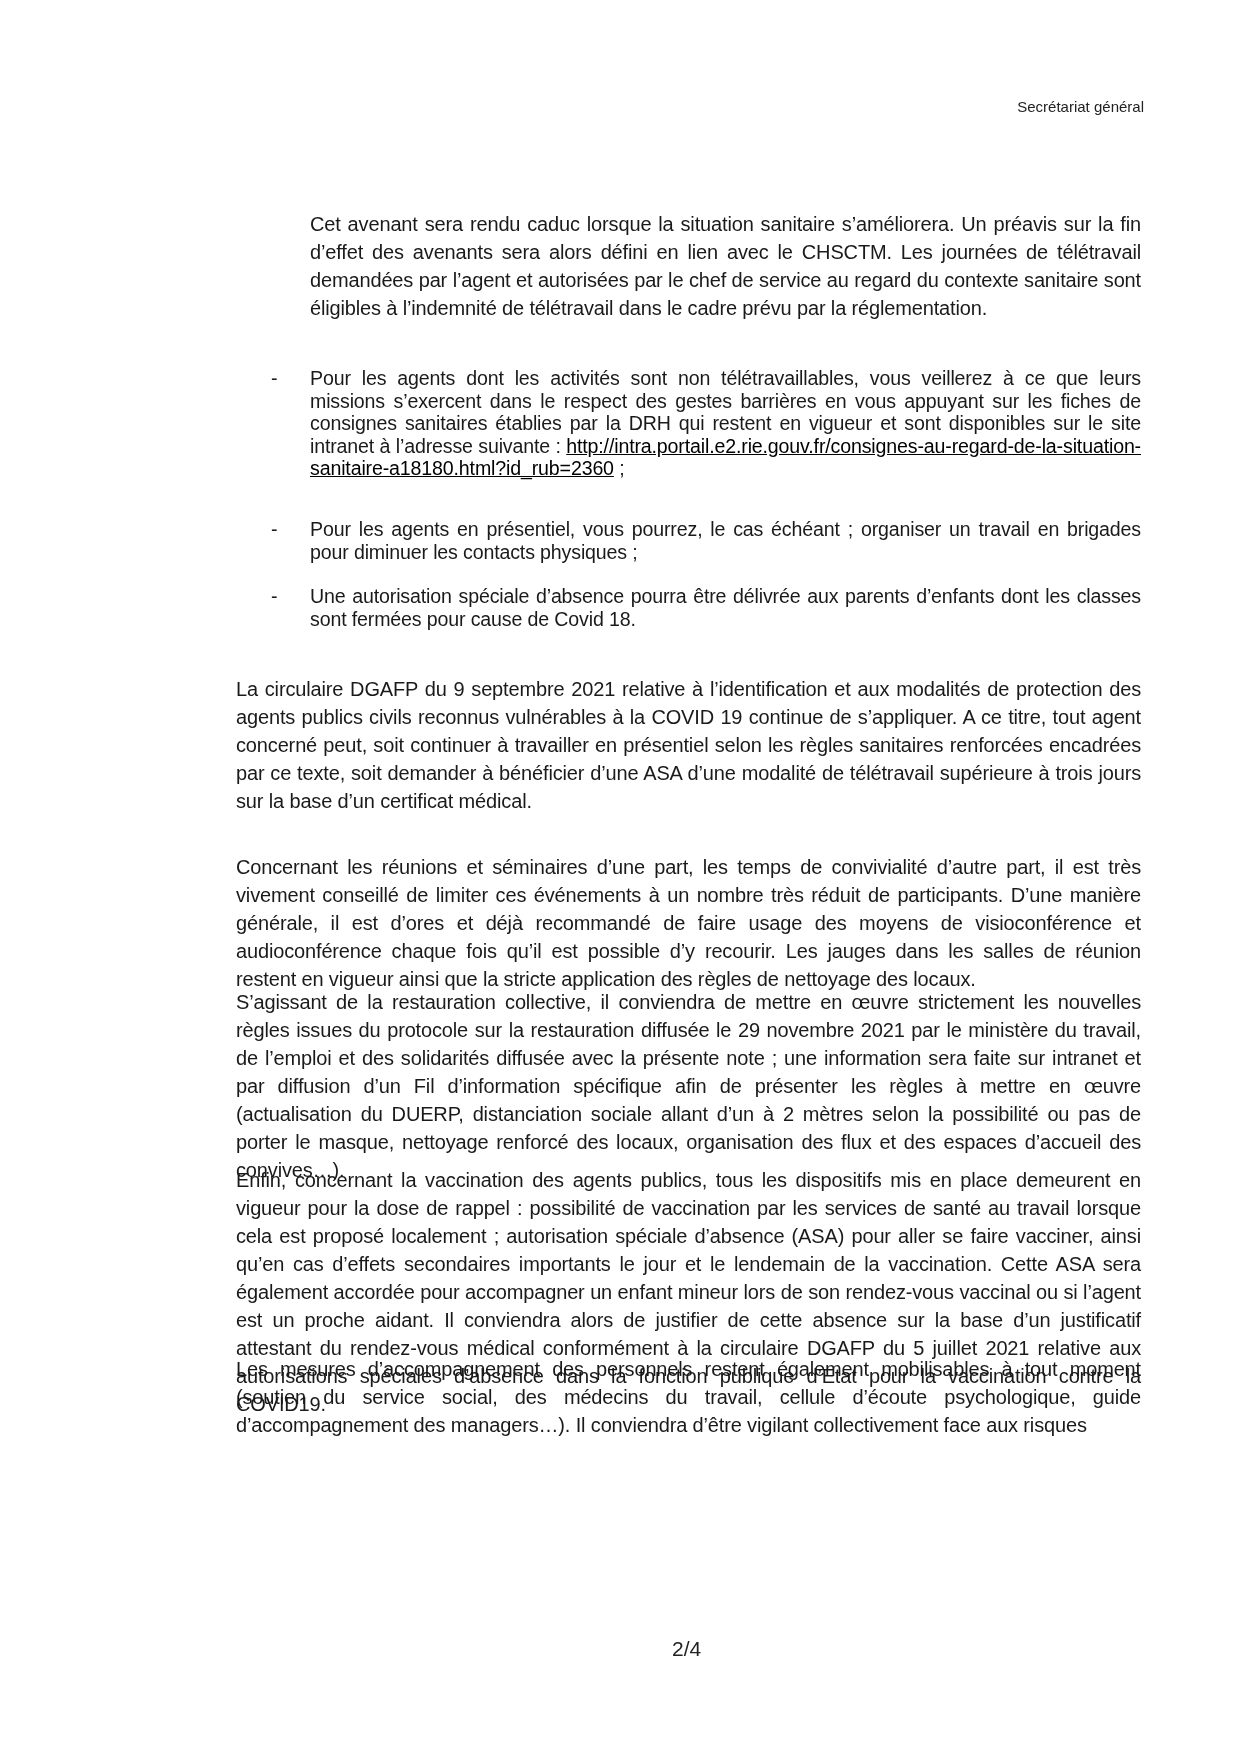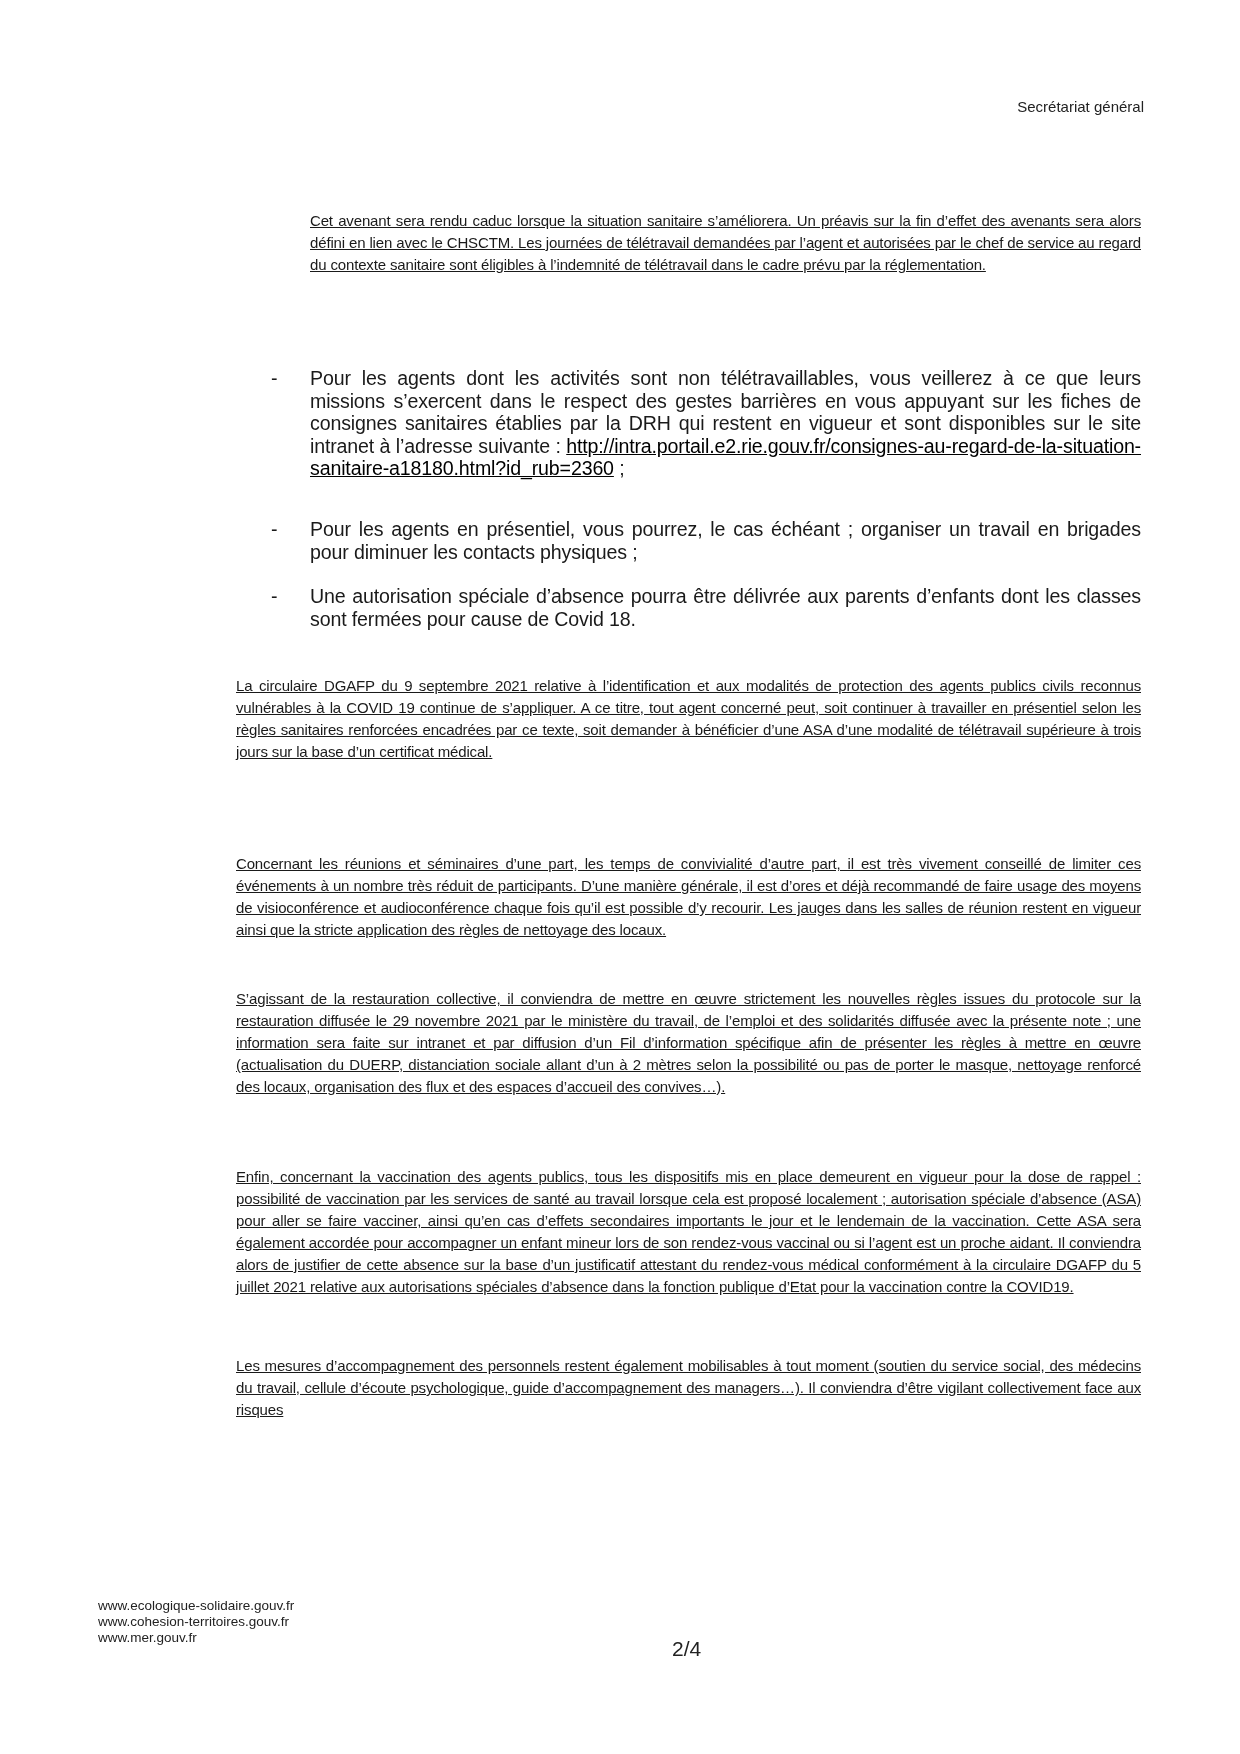--- a/index.html
+++ b/index.html
@@ -25,26 +25,25 @@
       position: absolute;
       right: 96px;
       top: 98px;
       font-size: 15px;
       color: #222;
     }
     .body-text {
       position: absolute;
       left: 236px;
       width: 905px;
-      font-size: 15px;
-      line-height: 22px;
+      font-size: 20px;
+      line-height: 28px;
       text-align: justify;
       font-stretch: condensed;
       letter-spacing: -0.15px;
-      text-decoration: underline;
     }
     .indent {
       left: 310px;
       width: 831px;
     }
     .p { margin: 0; }
     .bullet-block {
       position: absolute;
       left: 236px;
       width: 905px;
@@ -111,21 +110,16 @@
   <p class="body-text p" style="top:675px;">La circulaire DGAFP du 9 septembre 2021 relative à l’identification et aux modalités de protection des agents publics civils reconnus vulnérables à la COVID 19 continue de s’appliquer. A ce titre, tout agent concerné peut, soit continuer à travailler en présentiel selon les règles sanitaires renforcées encadrées par ce texte, soit demander à bénéficier d’une ASA d’une modalité de télétravail supérieure à trois jours sur la base d’un certificat médical.</p>
 
   <p class="body-text p" style="top:853px;">Concernant les réunions et séminaires d’une part, les temps de convivialité d’autre part, il est très vivement conseillé de limiter ces événements à un nombre très réduit de participants. D’une manière générale, il est d’ores et déjà recommandé de faire usage des moyens de visioconférence et audioconférence chaque fois qu’il est possible d’y recourir. Les jauges dans les salles de réunion restent en vigueur ainsi que la stricte application des règles de nettoyage des locaux.</p>
 
   <p class="body-text p" style="top:988px;">S’agissant de la restauration collective, il conviendra de mettre en œuvre strictement les nouvelles règles issues du protocole sur la restauration diffusée le 29 novembre 2021 par le ministère du travail, de l’emploi et des solidarités diffusée avec la présente note ; une information sera faite sur intranet et par diffusion d’un Fil d’information spécifique afin de présenter les règles à mettre en œuvre (actualisation du DUERP, distanciation sociale  allant d’un à 2 mètres selon la possibilité ou pas de porter le masque, nettoyage renforcé des locaux, organisation des flux et des espaces d’accueil des convives…).</p>
 
   <p class="body-text p" style="top:1166px;">Enfin, concernant la vaccination des agents publics, tous les dispositifs mis en place demeurent en vigueur pour la dose de rappel : possibilité de vaccination par les services de santé au travail lorsque cela est proposé localement ; autorisation spéciale d’absence (ASA) pour aller se faire vacciner, ainsi qu’en cas d’effets secondaires importants le jour et le lendemain de la vaccination. Cette ASA sera également accordée pour accompagner un enfant mineur lors de son rendez-vous vaccinal ou si l’agent est un proche aidant. Il conviendra alors de justifier de cette absence sur la base d’un justificatif attestant du rendez-vous médical conformément à la circulaire DGAFP du 5 juillet 2021 relative aux autorisations spéciales d’absence dans la fonction publique d’Etat pour la vaccination contre la COVID19.</p>
 
   <p class="body-text p" style="top:1355px;">Les mesures d’accompagnement des personnels restent également mobilisables à tout moment (soutien du service social, des médecins du travail, cellule d’écoute psychologique, guide d’accompagnement des managers…). Il conviendra d’être vigilant collectivement face aux risques</p>
 
-  <div class="footer-sites">
-    <div>www.ecologique-solidaire.gouv.fr</div>
-    <div>www.cohesion-territoires.gouv.fr</div>
-    <div>www.mer.gouv.fr</div>
-  </div>
 
   <div class="page-num">2/4</div>
 
 </div>
 
 </body></html>

